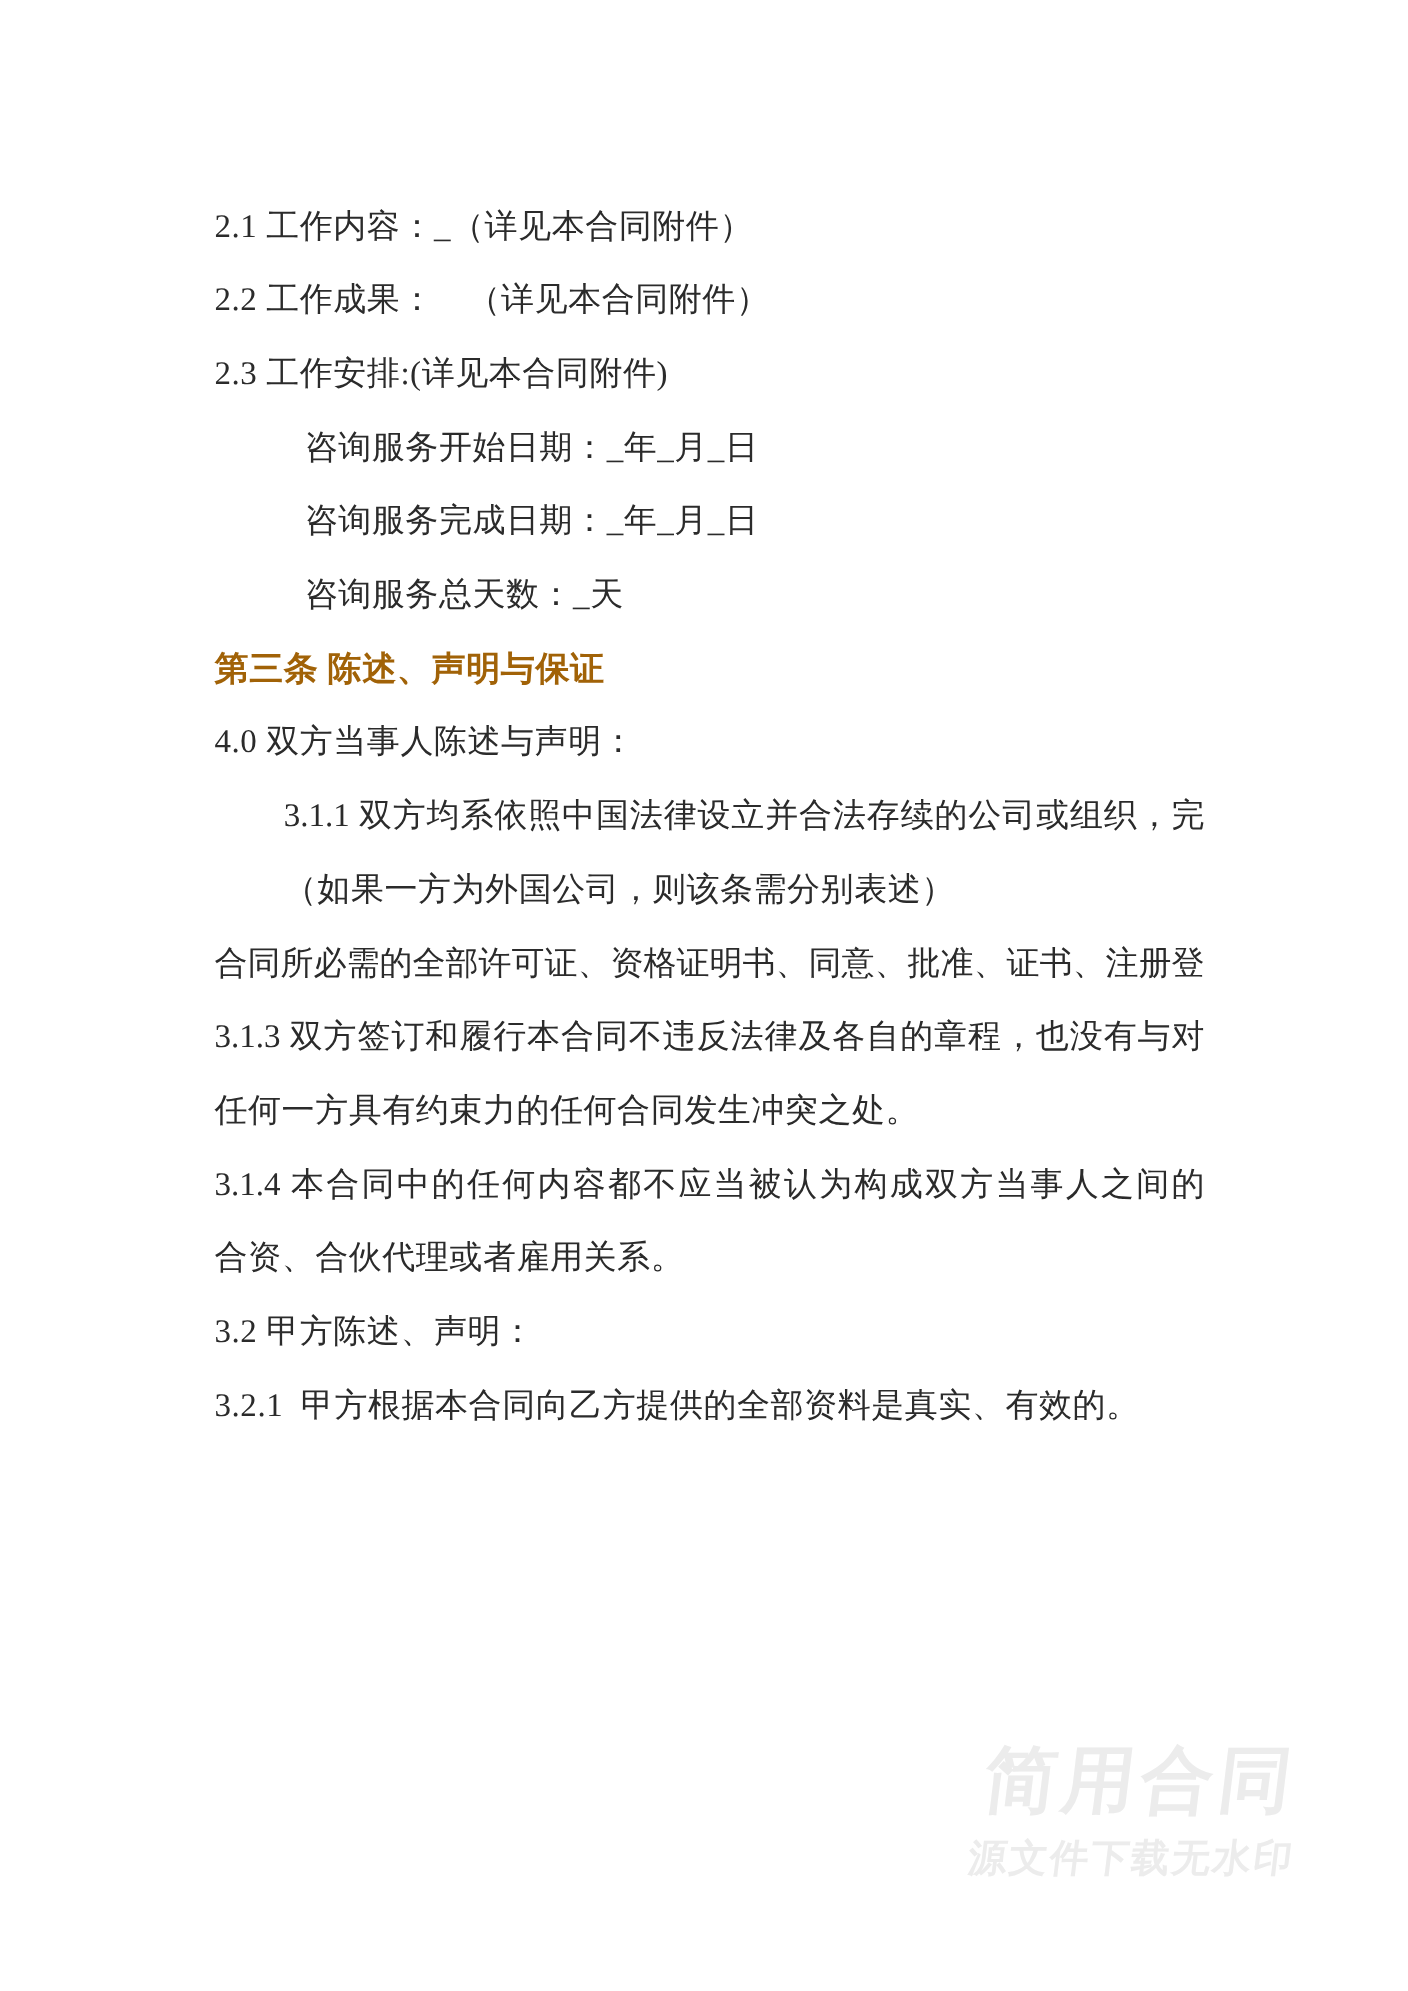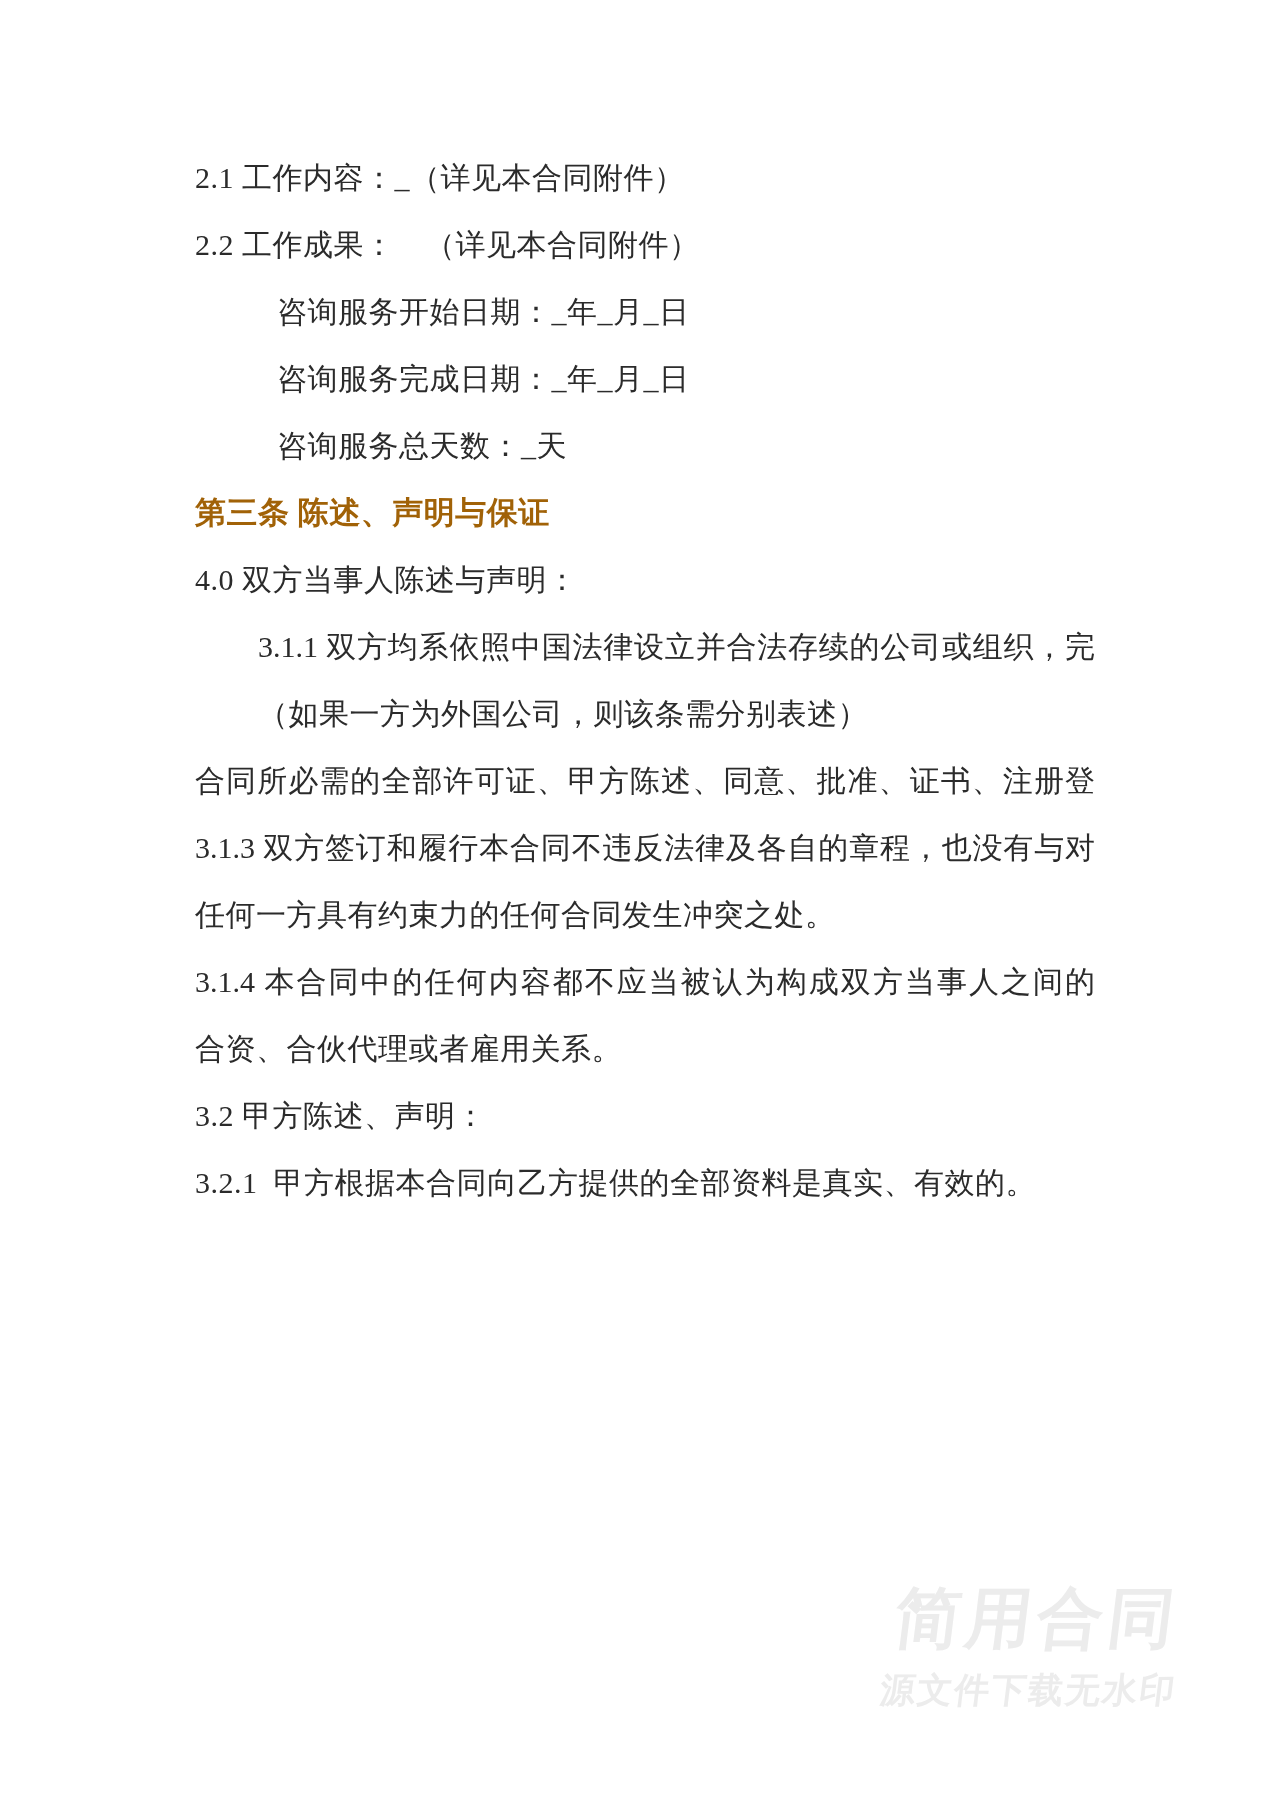--- a/index.html
+++ b/index.html
@@ -11,21 +11,21 @@
     position: relative;
     width: 1280px;
     height: 1810px;
     background: #ffffff;
     overflow: hidden;
     font-family: "Liberation Serif", "DejaVu Serif", serif;
   }
   .content {
     position: absolute;
     left: 195px;
-    top: 144px;
+    top: 172px;
     width: 900px;
   }
   .line {
     height: 67px;
     line-height: 67px;
     font-size: 30px;
     color: #2b2b2b;
     letter-spacing: 0.5px;
     white-space: pre-wrap;
     overflow: visible;
@@ -70,28 +70,29 @@
     white-space: nowrap;
   }
 </style>
 </head>
 <body>
 
 <div class="page">
   <div class="content">
     <div class="line">2.1 工作内容：_（详见本合同附件）</div>
     <div class="line">2.2 工作成果：　（详见本合同附件）</div>
+    <div class="line">2.3 工作安排:(详见本合同附件)</div>
     <div class="line ind-a">咨询服务开始日期：_年_月_日</div>
     <div class="line ind-a">咨询服务完成日期：_年_月_日</div>
     <div class="line ind-a">咨询服务总天数：_天</div>
     <div class="line heading">第三条 陈述、声明与保证</div>
     <div class="line">4.0 双方当事人陈述与声明：</div>
     <div class="line ind-b just">3.1.1 双方均系依照中国法律设立并合法存续的公司或组织，完</div>
     <div class="line ind-b">（如果一方为外国公司，则该条需分别表述）</div>
-    <div class="line just">合同所必需的全部许可证、甲方陈述、同意、批准、证书、注册登</div>
+    <div class="line just">合同所必需的全部许可证、资格证明书、同意、批准、证书、注册登</div>
     <div class="line just">3.1.3 双方签订和履行本合同不违反法律及各自的章程，也没有与对</div>
     <div class="line">任何一方具有约束力的任何合同发生冲突之处。</div>
     <div class="line just">3.1.4 本合同中的任何内容都不应当被认为构成双方当事人之间的</div>
     <div class="line">合资、合伙代理或者雇用关系。</div>
     <div class="line">3.2 甲方陈述、声明：</div>
     <div class="line">3.2.1  甲方根据本合同向乙方提供的全部资料是真实、有效的。</div>
   </div>
 
   <div class="watermark">
     <div class="wm-title">简用合同</div>

